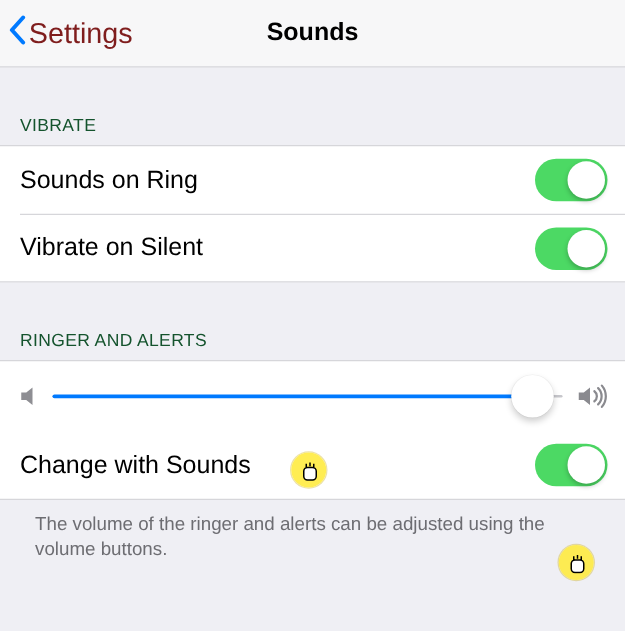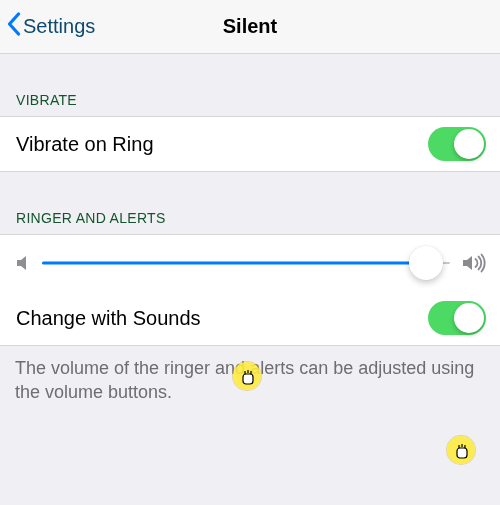--- a/index.html
+++ b/index.html
@@ -15,22 +15,22 @@
     display: flex;
     align-items: center;
     height: 54px;
     background: #f7f7f8;
     border-bottom: 1px solid #d6d6da;
     position: relative;
   }
   .back {
     display: flex;
     align-items: center;
-    color: #0c4a6e;
-    font-size: 20px;
+    color: #7f1d1d;
+    font-size: 23px;
     padding-left: 6px;
     gap: 2px;
     height: 100%;
   }
   .chevron-left { display: inline-block; }
   .title {
     position: absolute;
     left: 0; right: 0;
     text-align: center;
     font-weight: 600;
@@ -117,23 +117,23 @@
   .slider .thumb {
     position: absolute;
     width: 34px; height: 34px;
     border-radius: 50%;
     background: #fff;
     top: 50%; transform: translate(-50%, -50%);
     box-shadow: 0 3px 6px rgba(0,0,0,.2), 0 0 0 .5px rgba(0,0,0,.05);
   }
 
   .footer-note {
-    font-size: 18px;
+    font-size: 15px;
     color: #6d6d72;
-    padding: 10px 16px 0 15px;
+    padding: 10px 16px 0 28px;
     line-height: 1.35;
   }
 
   .cursor-dot {
     position: absolute;
     width: 28px; height: 28px;
     border-radius: 50%;
     background: rgba(255, 235, 59, 0.88);
     box-shadow: 0 0 0 1px rgba(200,170,0,.35);
     z-index: 50;
@@ -149,30 +149,38 @@
 
 <div class="navbar">
   <div class="back">
     <span class="chevron-left">
       <svg width="15" height="24" viewBox="0 0 15 24">
           <path d="M12.5 2 L3.5 12 L12.5 22" fill="none" stroke="#007aff" stroke-width="3.2" stroke-linecap="round" stroke-linejoin="round"></path>
         </svg>
     </span>
     <span>Settings</span>
   </div>
-  <div class="title">Silent</div>
+  <div class="title">Sounds</div>
 </div>
 
 <div class="section-header">VIBRATE</div>
 <div class="group">
   <div class="row">
-    <span>Vibrate on Ring</span>
+    <span>Sounds on Ring</span>
     <span class="toggle on">
         <span class="knob"></span>
       </span>
+  </div>
+  <div class="row">
+    <div class="row-inner">
+      <span>Vibrate on Silent</span>
+      <span class="toggle on">
+          <span class="knob"></span>
+        </span>
+    </div>
   </div>
 </div>
 
 <div class="section-header">RINGER AND ALERTS</div>
 <div class="group">
   <div class="slider-row" style="position:relative">
     <span class="speaker-icon">
       <svg width="14" height="18" viewBox="0 0 14 18">
           <path d="M1 6 H5 L10 2 V16 L5 12 H1 Z" fill="#8e8e93"></path>
         </svg>

